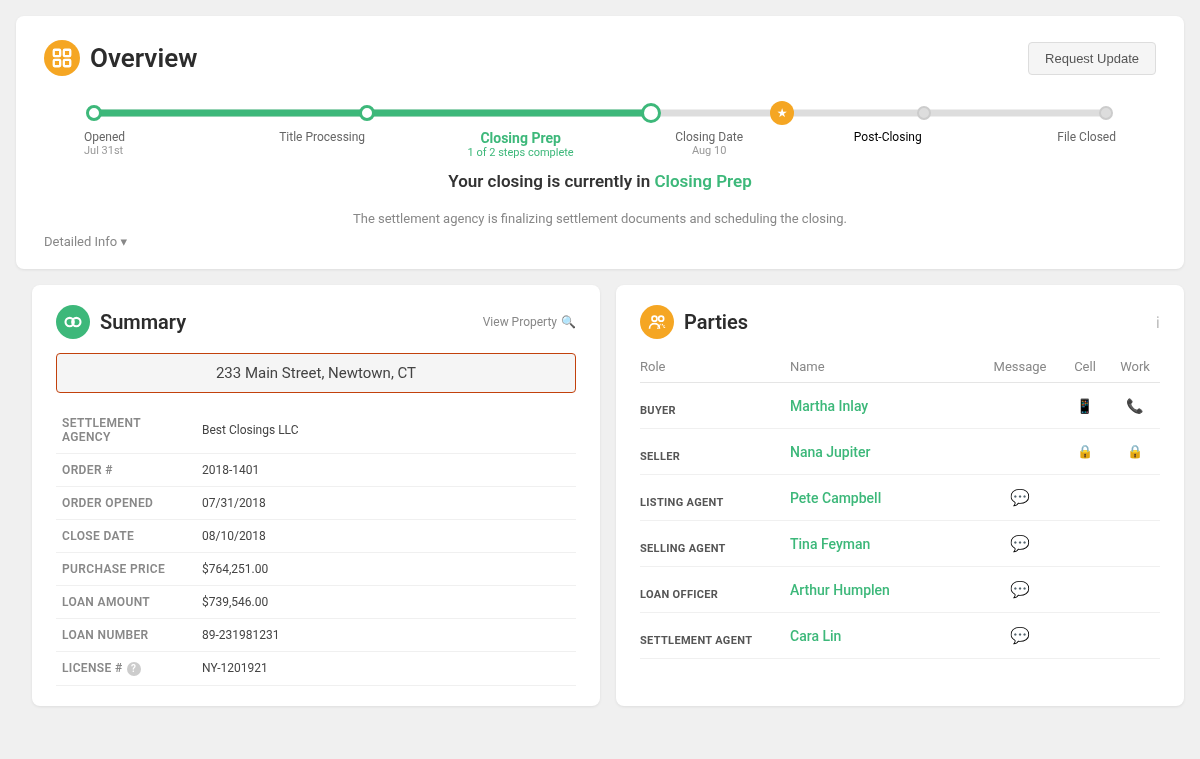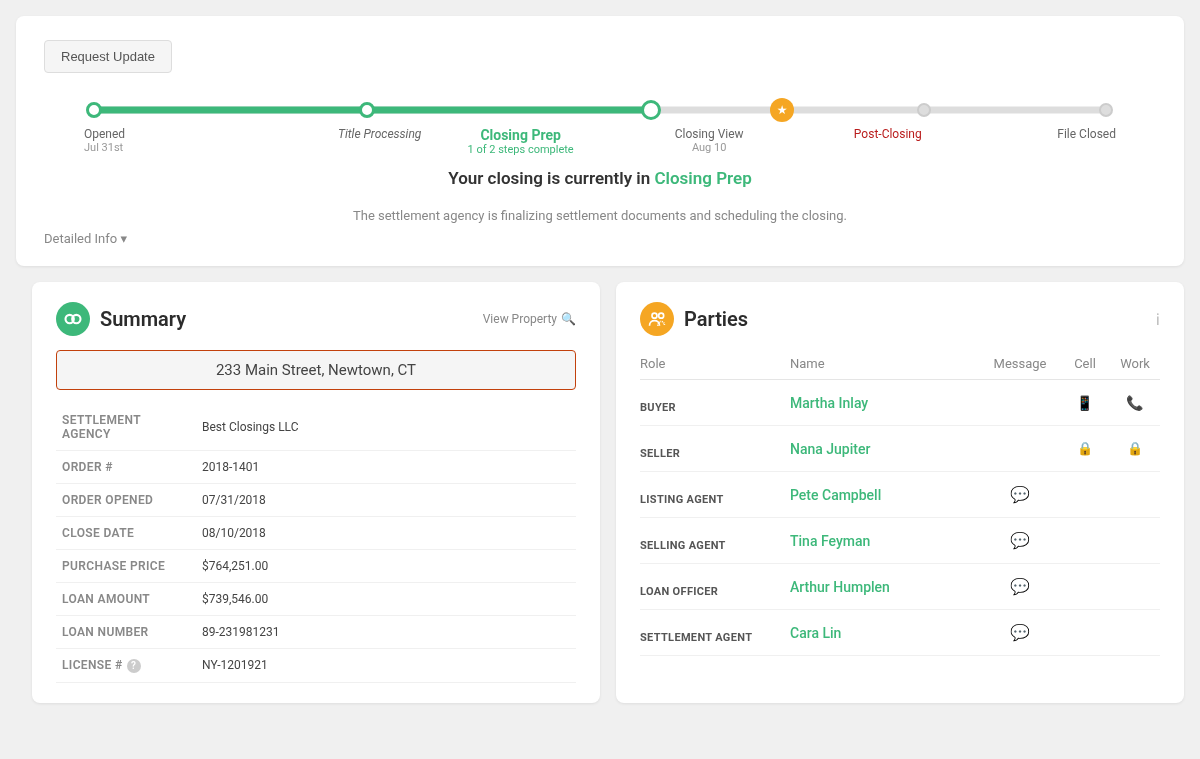--- a/index.html
+++ b/index.html
@@ -231,20 +231,31 @@
       text-align: center;
     }
   </style>
 </head>
 <body>
 
 <div class="page-wrapper">
 
   <div class="overview-card">
     <div class="overview-header">
+      <div class="overview-title-group">
+        <div class="overview-icon">
+          <svg viewBox="0 0 24 24" fill="none" stroke="#fff" stroke-width="2.5">
+            <rect x="3" y="3" width="7" height="7" rx="1"></rect>
+            <rect x="14" y="3" width="7" height="7" rx="1"></rect>
+            <rect x="3" y="14" width="7" height="7" rx="1"></rect>
+            <rect x="14" y="14" width="7" height="7" rx="1"></rect>
+          </svg>
+        </div>
+        <span class="overview-title">Overview</span>
+      </div>
       <button class="request-update-btn">Request Update</button>
     </div>
 
     <div class="progress-container">
       <div style="position:relative; height:26px; margin: 0 40px;">
 
         <div style="position:absolute; top:50%; left:0; right:0; height:7px; background:#ddd; transform:translateY(-50%); border-radius:4px;"></div>
 
         <div style="position:absolute; top:50%; left:0; width:55%; height:7px; background:#3db87a; transform:translateY(-50%); border-radius:4px;"></div>
 
@@ -254,33 +265,33 @@
         <div style="position:absolute; top:50%; left:68%; transform:translate(-50%,-50%); width:24px; height:24px; border-radius:50%; background:#f5a623; border:none; display:flex; align-items:center; justify-content:center; color:#fff; font-size:12px;">★</div>
         <div style="position:absolute; top:50%; left:82%; transform:translate(-50%,-50%); width:14px; height:14px; border-radius:50%; background:#ddd; border:2px solid #ccc;"></div>
         <div style="position:absolute; top:50%; left:100%; transform:translate(-50%,-50%); width:14px; height:14px; border-radius:50%; background:#ddd; border:2px solid #ccc;"></div>
       </div>
 
       <div style="display:flex; justify-content:space-between; padding: 4px 30px 0;">
         <div style="text-align:left; flex:0.7;">
           <div style="font-size:12px; color:#666;">Opened</div>
           <div style="font-size:11px; color:#999;">Jul 31st</div>
         </div>
-        <div style="text-align:right; flex:1;font-style:italic;">
+        <div style="text-align:center; flex:1;">
           <div style="font-size:12px; color:#666;">Title Processing</div>
         </div>
         <div style="text-align:center; flex:1;">
           <div style="font-size:14px; font-weight:700; color:#3db87a;">Closing Prep</div>
           <div style="font-size:11px; color:#3db87a;">1 of 2 steps complete</div>
         </div>
         <div style="text-align:center; flex:0.9;">
-          <div style="font-size:12px; color:#666;">Closing View</div>
+          <div style="font-size:12px; color:#666;">Closing Date</div>
           <div style="font-size:11px; color:#999;">Aug 10</div>
         </div>
         <div style="text-align:center; flex:0.9;">
-          <div style="font-size:12px; color:#b91c1c;">Post-Closing</div>
+          <div style="font-size:12px; color:#000000;">Post-Closing</div>
         </div>
         <div style="text-align:right; flex:0.7;">
           <div style="font-size:12px; color:#666;">File Closed</div>
         </div>
       </div>
     </div>
 
     <div class="status-text">
       <div class="status-main">
         <span>Your closing is currently in </span><span style="color:#3db87a;">Closing Prep</span>

